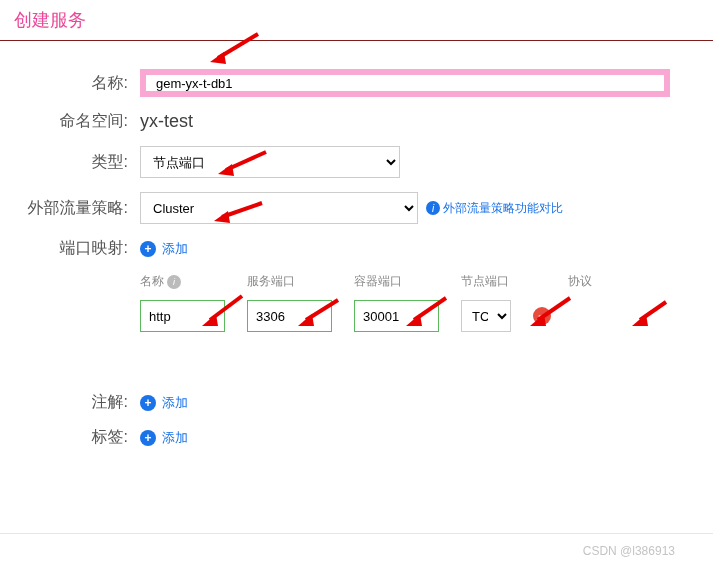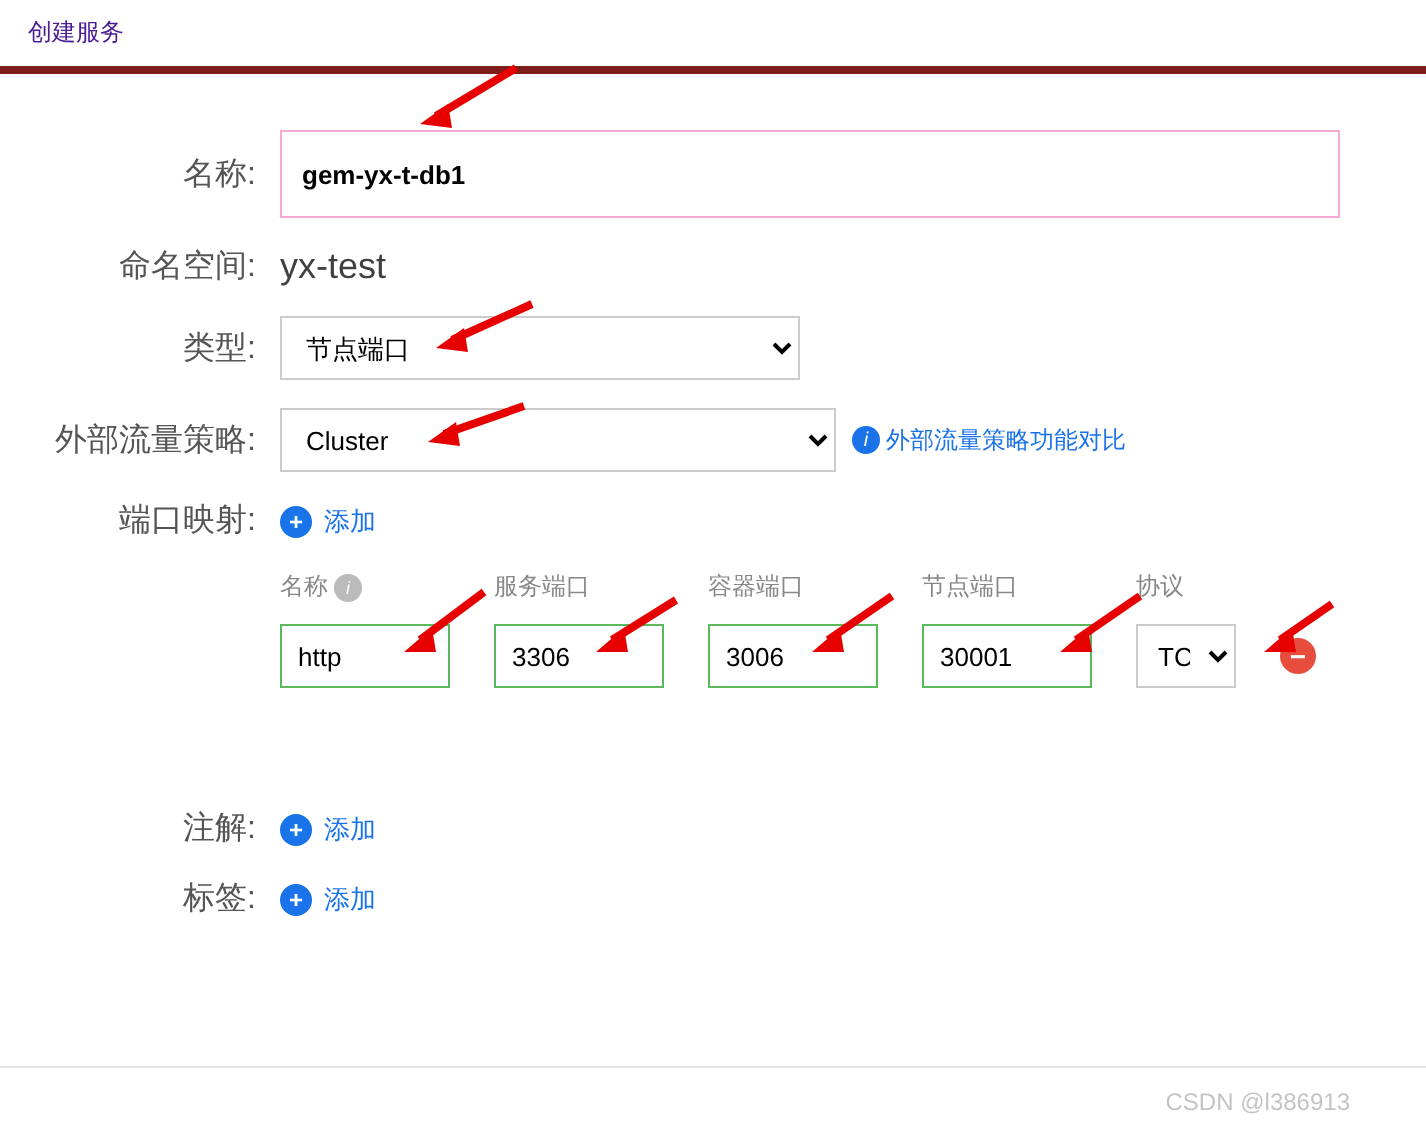--- a/index.html
+++ b/index.html
@@ -11,23 +11,23 @@
       font-family: "Microsoft YaHei", Arial, sans-serif;
       font-size: 13px;
       color: #333;
       background: #fff;
       width: 713px;
       height: 568px;
       position: relative;
     }
     .page-title {
       padding: 8px 14px;
-      font-size: 12px;
-      color: #4c1d95;
-      border-bottom: 4px solid #7f1d1d;
+      font-size: 18px;
+      color: #ec4899;
+      border-bottom: 1px solid #7f1d1d;
     }
     .form-container {
       padding: 10px 0 0 0;
     }
     .form-row {
       display: flex;
       align-items: center;
       margin-bottom: 14px;
     }
     .form-label {
@@ -38,26 +38,25 @@
       padding-right: 4px;
     }
     .form-control-area {
       flex: 1;
       display: flex;
       align-items: center;
       padding-left: 8px;
     }
     .text-input {
       width: 530px;
-      height: 44px;
-      border: 1px solid #f9a8d4;
+      height: 28px;
+      border: 6px solid #f9a8d4;
       padding: 0 10px;
       font-size: 13px;
       outline: none;
-      font-weight: bold;
     }
     .static-text {
       color: #404040;
       font-size: 18px;
     }
     .select-input {
       width: 260px;
       height: 32px;
       border: 1px solid #ccc;
       padding: 0 8px;
@@ -270,21 +269,20 @@
         <span class="help-icon">i</span>
       </span>
       <span class="th-col th-svcport">服务端口</span>
       <span class="th-col th-cport">容器端口</span>
       <span class="th-col th-nport">节点端口</span>
       <span class="th-col th-proto">协议</span>
     </div>
     <div class="table-row-inputs">
       <input class="small-input" value="http" style="">
       <input class="small-input" value="3306" style="">
-      <input class="small-input" value="3006" style="">
       <input class="small-input" value="30001" style="">
       <select class="small-select">
         <option>TCP</option>
       </select>
       <span class="remove-icon">−</span>
     </div>
   </div>
 
   <div class="spacer-block"></div>
   <div class="spacer-block"></div>

